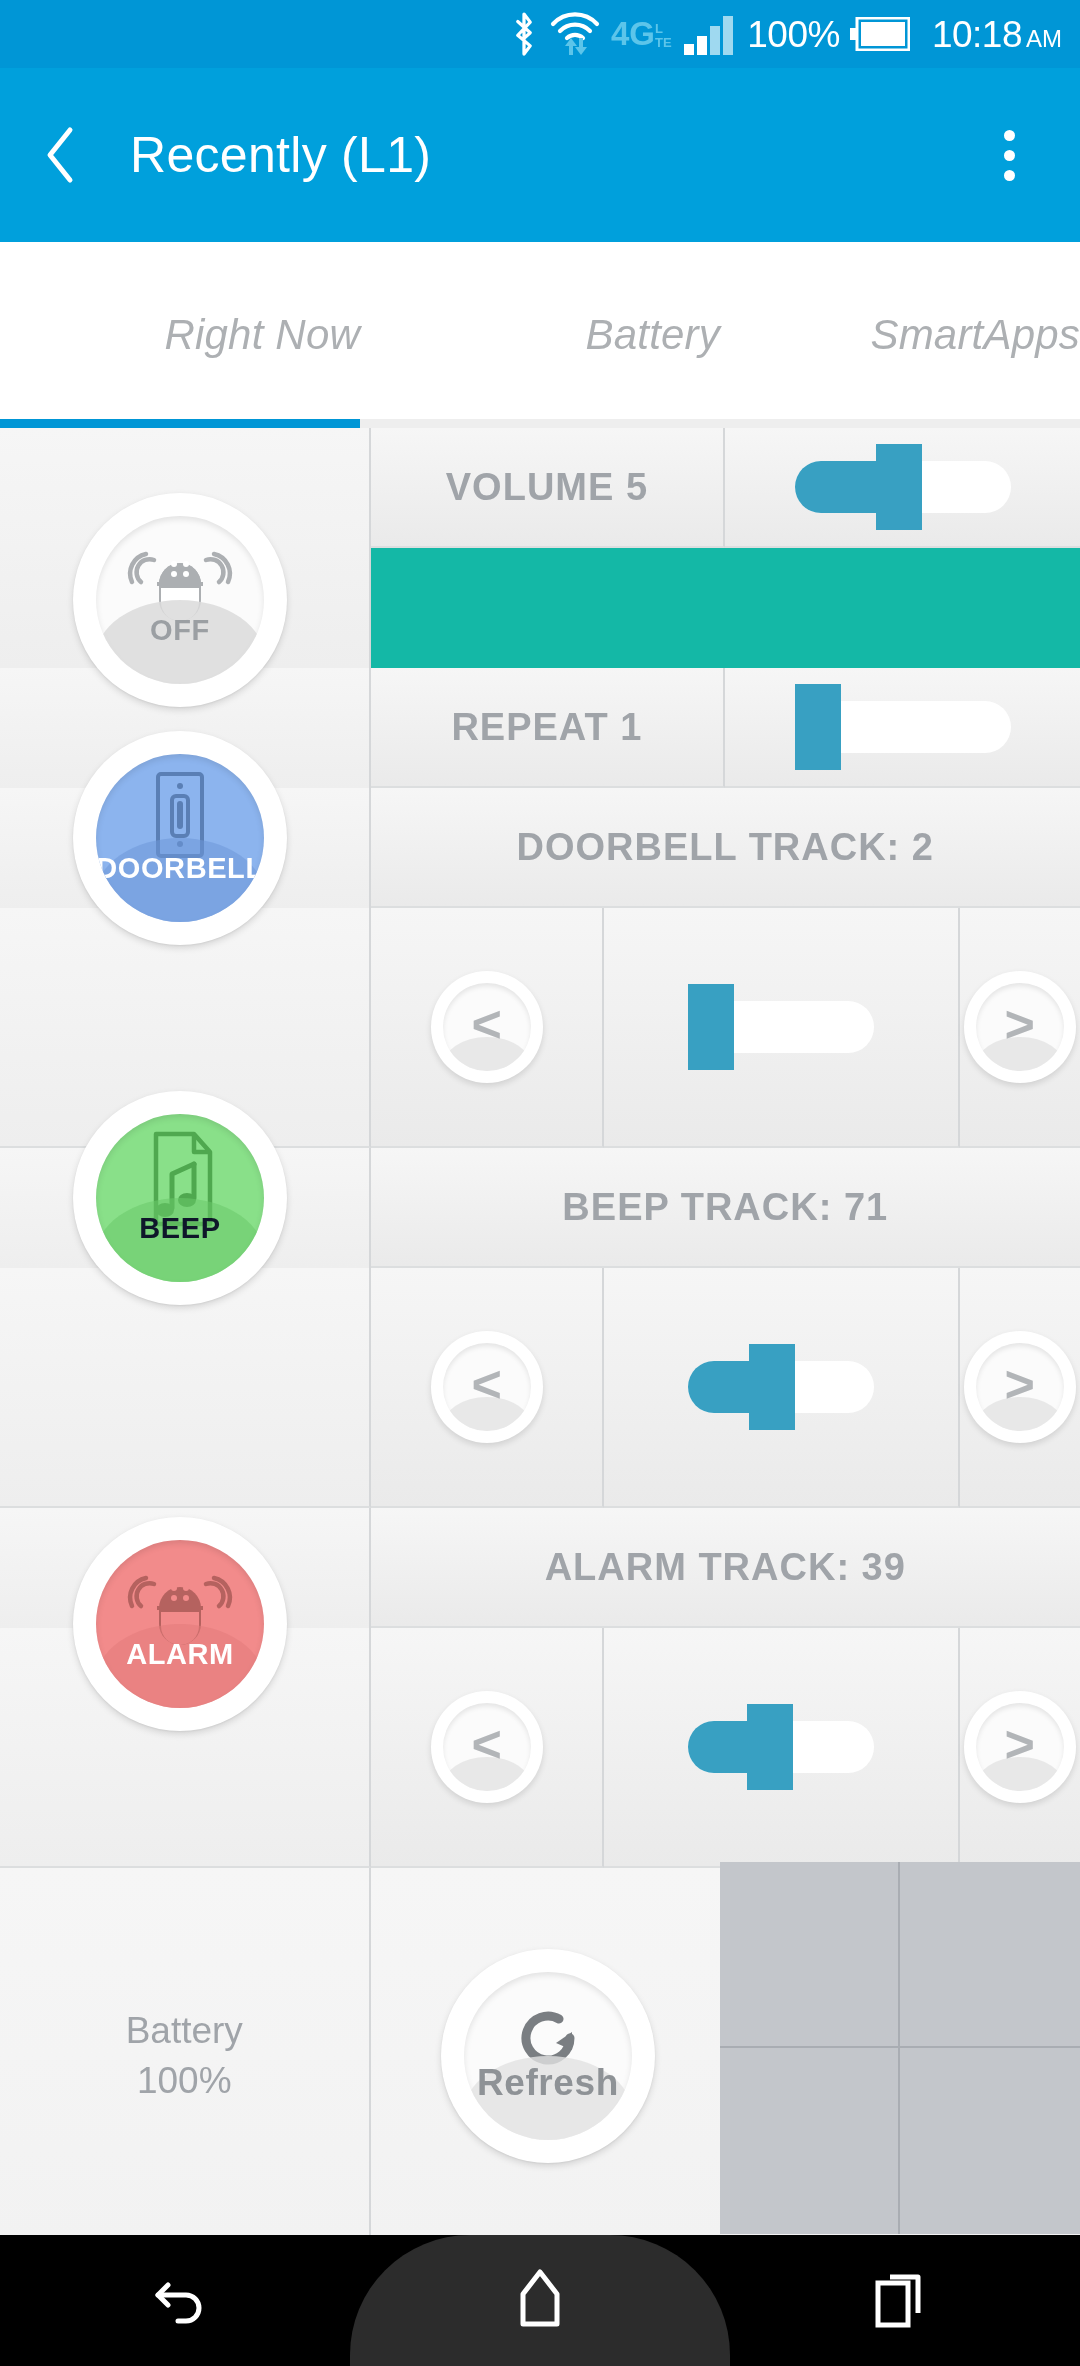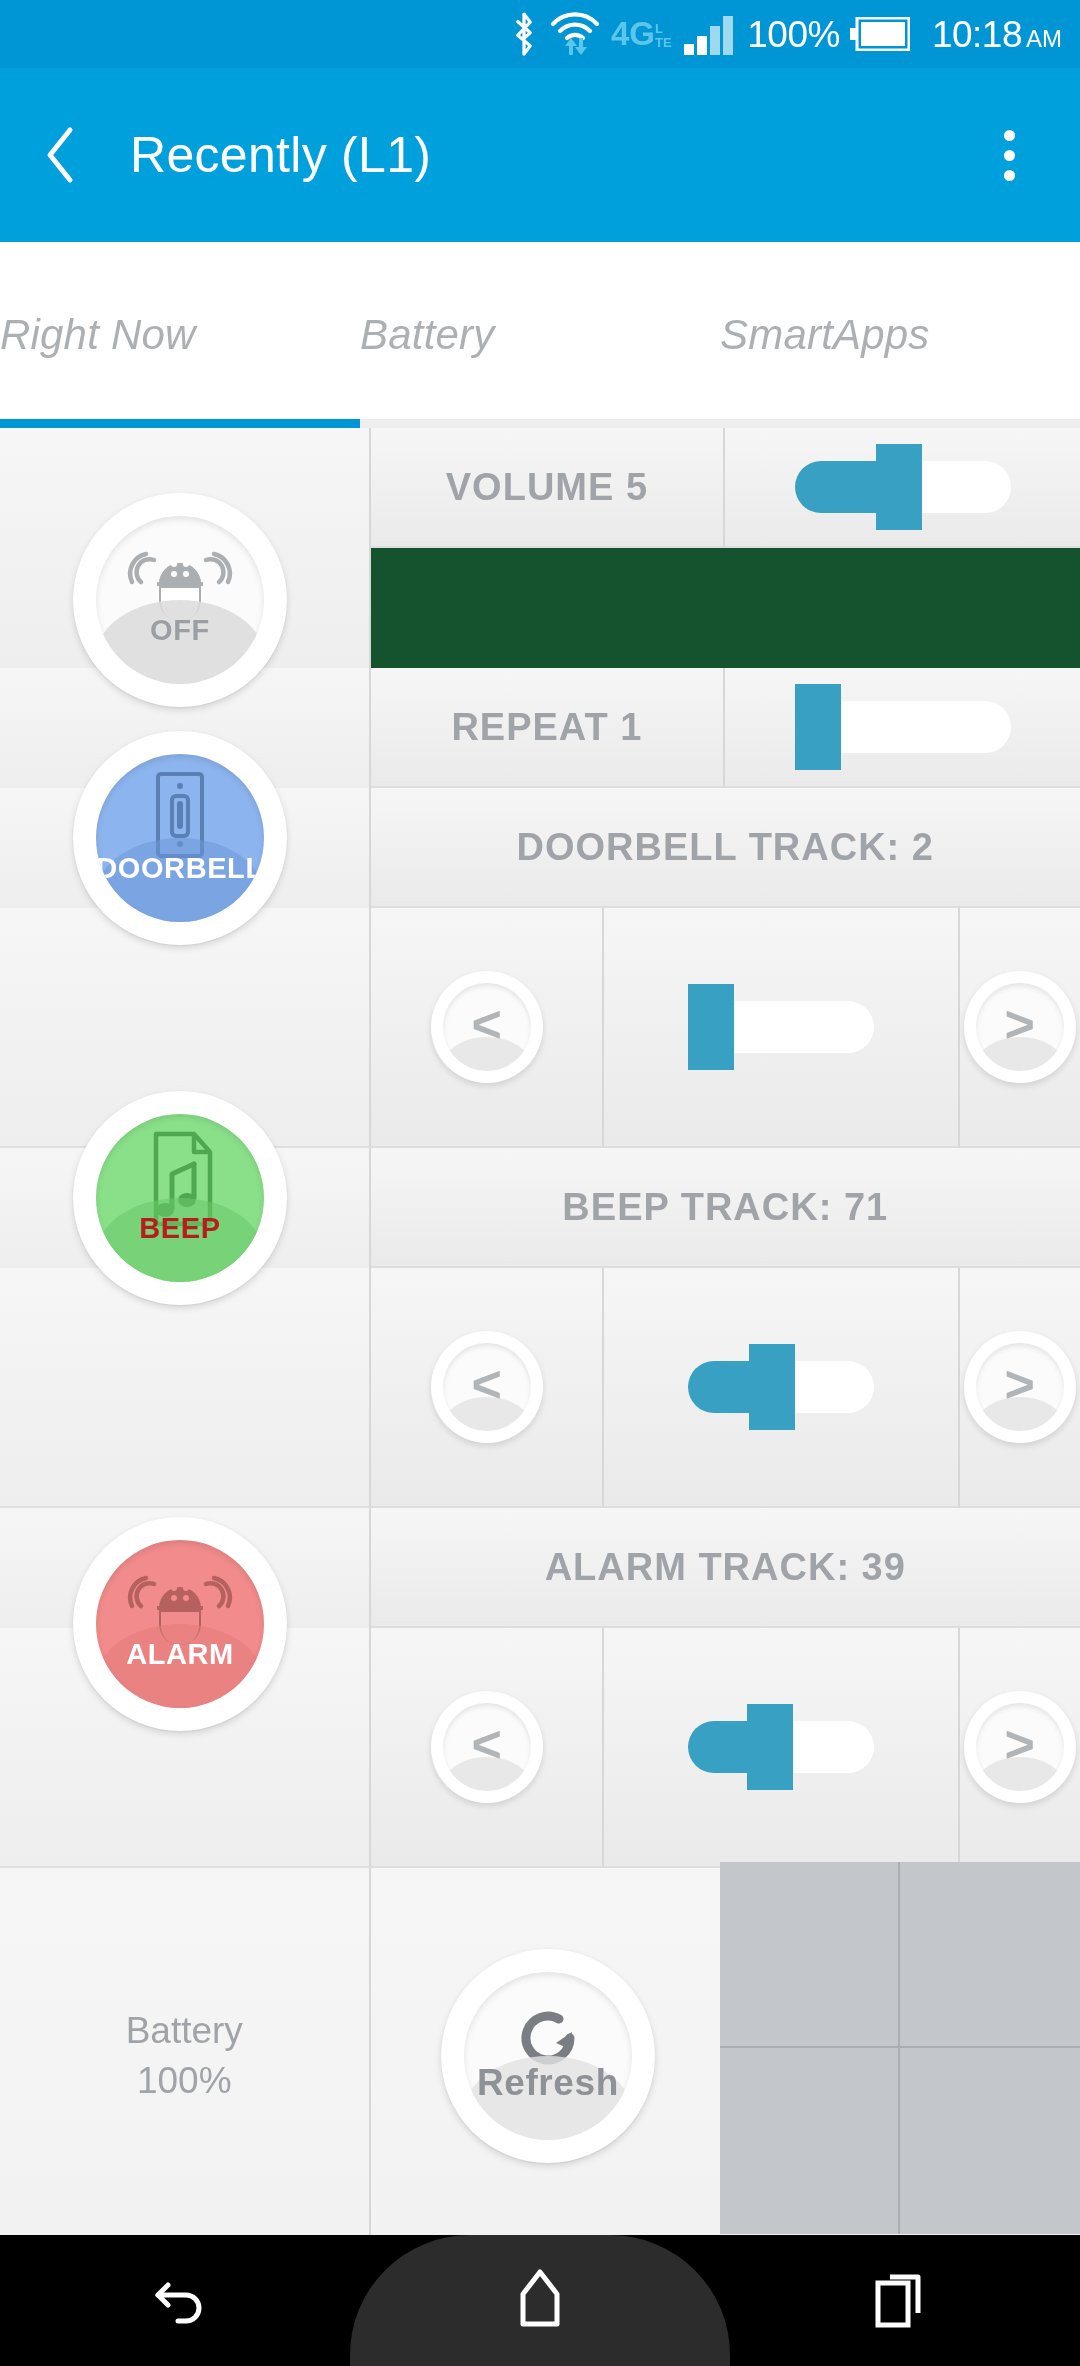--- a/index.html
+++ b/index.html
@@ -92,42 +92,42 @@
   
   .tabs {
     height: 186px;
     background: #ffffff;
     display: flex;
     align-items: center;
     position: relative;
   }
   .tab {
     flex: 1;
-    text-align: left;
+    text-align: right;
     font-size: 42px;
     font-style: italic;
     color: #adb0b3;
     letter-spacing: 0.2px;
     cursor: pointer;
     user-select: none;
   }
   .tab-indicator-row {
     position: absolute;
     left: 0; right: 0; bottom: 0;
     height: 9px;
     background: #eeeeee;
     display: flex;
   }
   .tab-indicator-row .seg { flex: 1; }
   .tab-indicator-row .seg.active { background: #0096d6; }
 
   
   .grid {
     position: relative;
-    background: #14532d;
+    background: #14b8a6;
   }
   .row { display: flex; }
 
   .cell-left {
     width: 376px;
     box-sizing: border-box;
     background: linear-gradient(#f6f6f6, #eeeeee);
     border-right: 2px solid #d5d7d9;
     display: flex;
     align-items: center;
@@ -210,21 +210,21 @@
     align-items: flex-start;
     justify-content: center;
     padding-top: 14px;
     box-sizing: border-box;
     font-size: 29px;
     font-weight: bold;
     letter-spacing: 0.6px;
   }
   .tile-cap.off   { background: rgba(218,218,218,0.85); color: #9b9fa3; }
   .tile-cap.blue  { background: rgba(110,152,216,0.55); color: #ffffff; }
-  .tile-cap.green { background: rgba(106,200,106,0.55); color: #b91c1c; }
+  .tile-cap.green { background: rgba(106,200,106,0.55); color: #0f172a; }
   .tile-cap.red   { background: rgba(226,121,121,0.50); color: #ffffff; }
   .tile-cap.plain { background: rgba(226,226,226,0.80); color: #8e9296; font-weight: bold; font-size: 37px; padding-top: 6px; }
 
   .tile-glyph {
     position: absolute;
     top: 14px;
     left: 0; right: 0;
     display: flex;
     align-items: center;
     justify-content: center;

